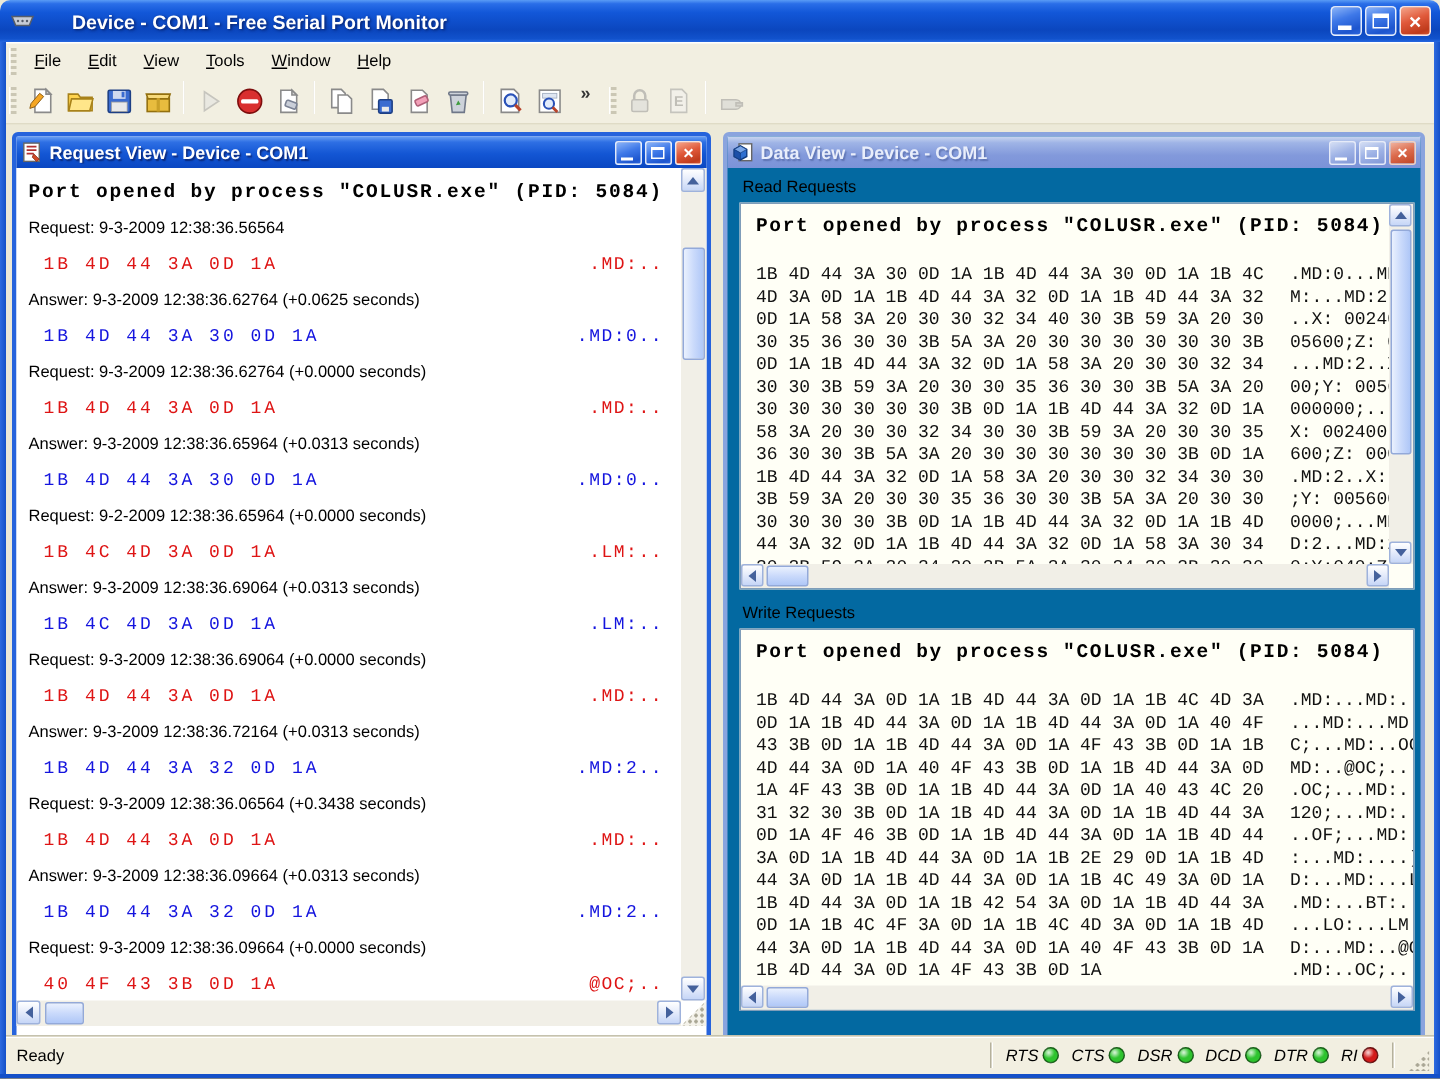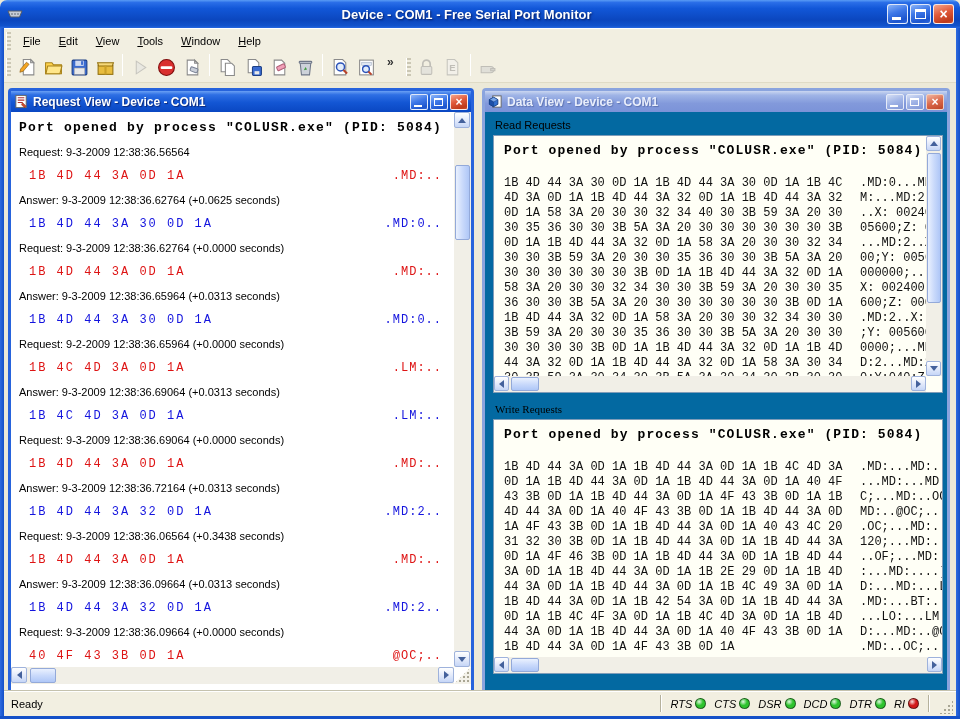--- a/index.html
+++ b/index.html
@@ -10,21 +10,21 @@
   .frame{position:absolute;background:linear-gradient(90deg,#2E6BE0,#1450C8);z-index:1;}
   #frame-left{left:0;top:28px;bottom:0;width:4px;}
   #frame-right{right:0;top:28px;bottom:0;width:4px;}
   #frame-bottom{left:0;right:0;bottom:0;height:3px;background:#1450C8;}
   
   #titlebar{position:absolute;left:0;top:0;width:960px;height:28px;border-radius:7px 7px 0 0;
     background:linear-gradient(180deg,#5A9CF5 0%,#2A6EE8 9%,#1257D8 30%,#0B46BE 72%,#1152CC 92%,#2667E0 100%);
     display:flex;align-items:center;padding:0 6px;z-index:2;}
   .app-icon svg{width:18px;height:18px;display:block;}
   .title-text{color:#fff;font-weight:bold;font-size:13px;margin-left:24px;flex:1;
-    text-shadow:1px 1px 2px rgba(5,25,90,.9);white-space:nowrap;overflow:hidden;text-align:center;}
+    text-shadow:1px 1px 2px rgba(5,25,90,.9);white-space:nowrap;overflow:hidden;}
   .winbtn{width:21px;height:20px;border-radius:3px;margin-left:2px;position:relative;border:1px solid rgba(255,255,255,.85);}
   .winbtn.bmin,.winbtn.bmax{background:linear-gradient(160deg,#8BB4F8 0%,#3E78E8 40%,#1D55CE 80%,#2E66DC 100%);}
   .winbtn.bclose{background:linear-gradient(160deg,#F4A58B 0%,#E0593A 45%,#BE3A1B 85%,#D2542F 100%);}
   .g-min{position:absolute;left:4px;bottom:3px;width:9px;height:3px;background:#fff;}
   .g-max{position:absolute;left:4px;top:4px;width:11px;height:10px;border:1px solid #fff;border-top:3px solid #fff;}
   .g-close{position:absolute;inset:0;color:#fff;font-weight:bold;font-size:14px;line-height:18px;text-align:center;}
   
   #menubar{position:absolute;left:4px;top:28px;width:952px;height:24px;background:#F2EFE1;
     border-top:1px solid #fff;display:flex;align-items:center;z-index:2;}
   .gripper{width:5px;height:18px;margin:0 3px 0 2px;
@@ -83,21 +83,21 @@
   .thumb.h{top:1px;bottom:1px;background:linear-gradient(180deg,#EAF1FE,#CADAFB 50%,#AFC7F7);}
   .corner-grip{position:absolute;background:#F4F2EA;
     background-image:radial-gradient(#A9A694 1px,transparent 1.4px);background-size:4px 4px;
     clip-path:polygon(100% 0,100% 100%,0 100%);}
   
   #rv-vsb{right:0;top:0;width:17px;bottom:17px;}
   #rv-hsb{left:0;bottom:0;height:17px;right:17px;}
   
   .dv-label{position:absolute;font-size:11px;color:#000;left:10px;}
   #read-label{top:7px;}
-  #write-label{top:291px;font-family:Liberation Serif, serif;}
+  #write-label{top:291px;}
   .hexbox{position:absolute;border:1px solid #7F9DB9;background:#FFFFF6;}
   #read-box{left:8px;top:23px;width:450px;height:258px;}
   #write-box{left:8px;top:307px;width:450px;height:255px;}
   .hexbox-inner{position:absolute;overflow:hidden;padding:6px 0 0 10px;}
   #read-inner{left:0;top:0;right:16px;bottom:16px;}
   #write-inner{left:0;top:0;right:0;bottom:16px;}
   .hb-header{font-family:"Liberation Mono","DejaVu Sans Mono",monospace;font-size:13px;font-weight:bold;
     letter-spacing:1.1px;line-height:18px;margin-bottom:16px;white-space:pre;color:#000;}
   .hexrow{display:flex;font-family:"Liberation Mono","DejaVu Sans Mono",monospace;font-size:12px;
     line-height:15px;white-space:pre;color:#111;}

